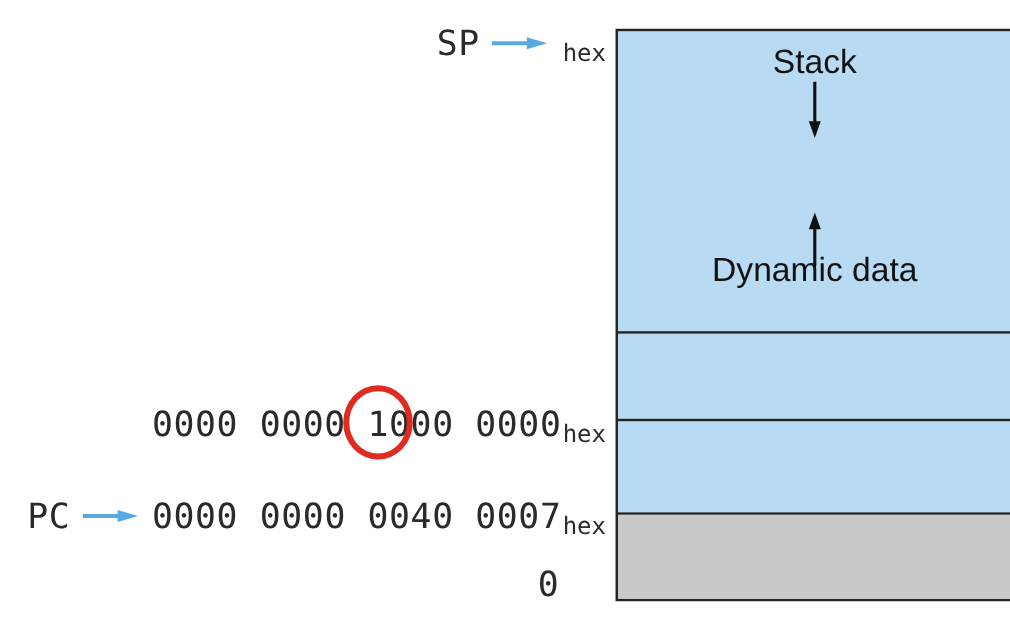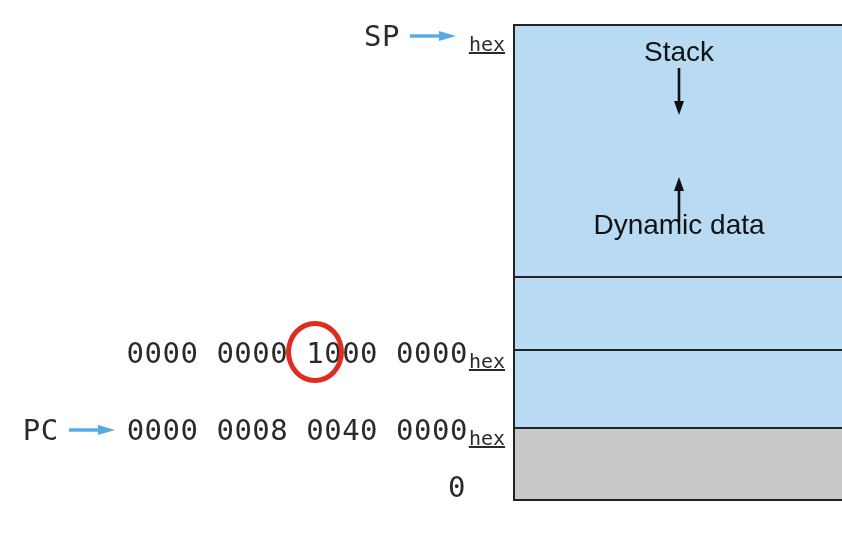--- a/index.html
+++ b/index.html
@@ -40,21 +40,20 @@
   }
   .sub{
     font-family:"DejaVu Sans Mono", monospace;
     font-size:20px;
     letter-spacing:0;
     position:relative;
     top:8px;
     margin-left:1px;
     color:var(--text-dark);
     white-space:pre;
-    text-decoration:underline;
   }
   .ptr-arrow{
     align-self:center;
     margin:0 12px 0 10px;
     flex:0 0 auto;
   }
   .ptr-arrow line{stroke:var(--pointer-blue);stroke-width:3.4;}
   .ptr-arrow polygon{fill:var(--pointer-blue);}
 
   
@@ -124,21 +123,21 @@
     <span class="hex"><span>0000 0000 </span><span class="circled">1</span><span>000 0000</span></span>
     <span class="sub">hex</span>
   </div>
 
   <div class="addr-line" style="top:413px; right:337px;padding-left:36px;">
     <span class="reg">PC</span>
     <svg class="ptr-arrow" width="46" height="14" viewBox="0 0 46 14">
       <line x1="0" y1="7" x2="31" y2="7"></line>
       <polygon points="29,2 46,7 29,12"></polygon>
     </svg>
-    <span class="hex">0000 0008 0040 0000</span>
+    <span class="hex">0000 0000 0040 0007</span>
     <span class="sub">hex</span>
   </div>
 
   <div class="addr-line" style="top:470px; right:376px;">
     <span class="hex">0</span>
   </div>
 
   <div class="membox">
 
     <div class="mlabel" style="top:11px;">Stack</div>

